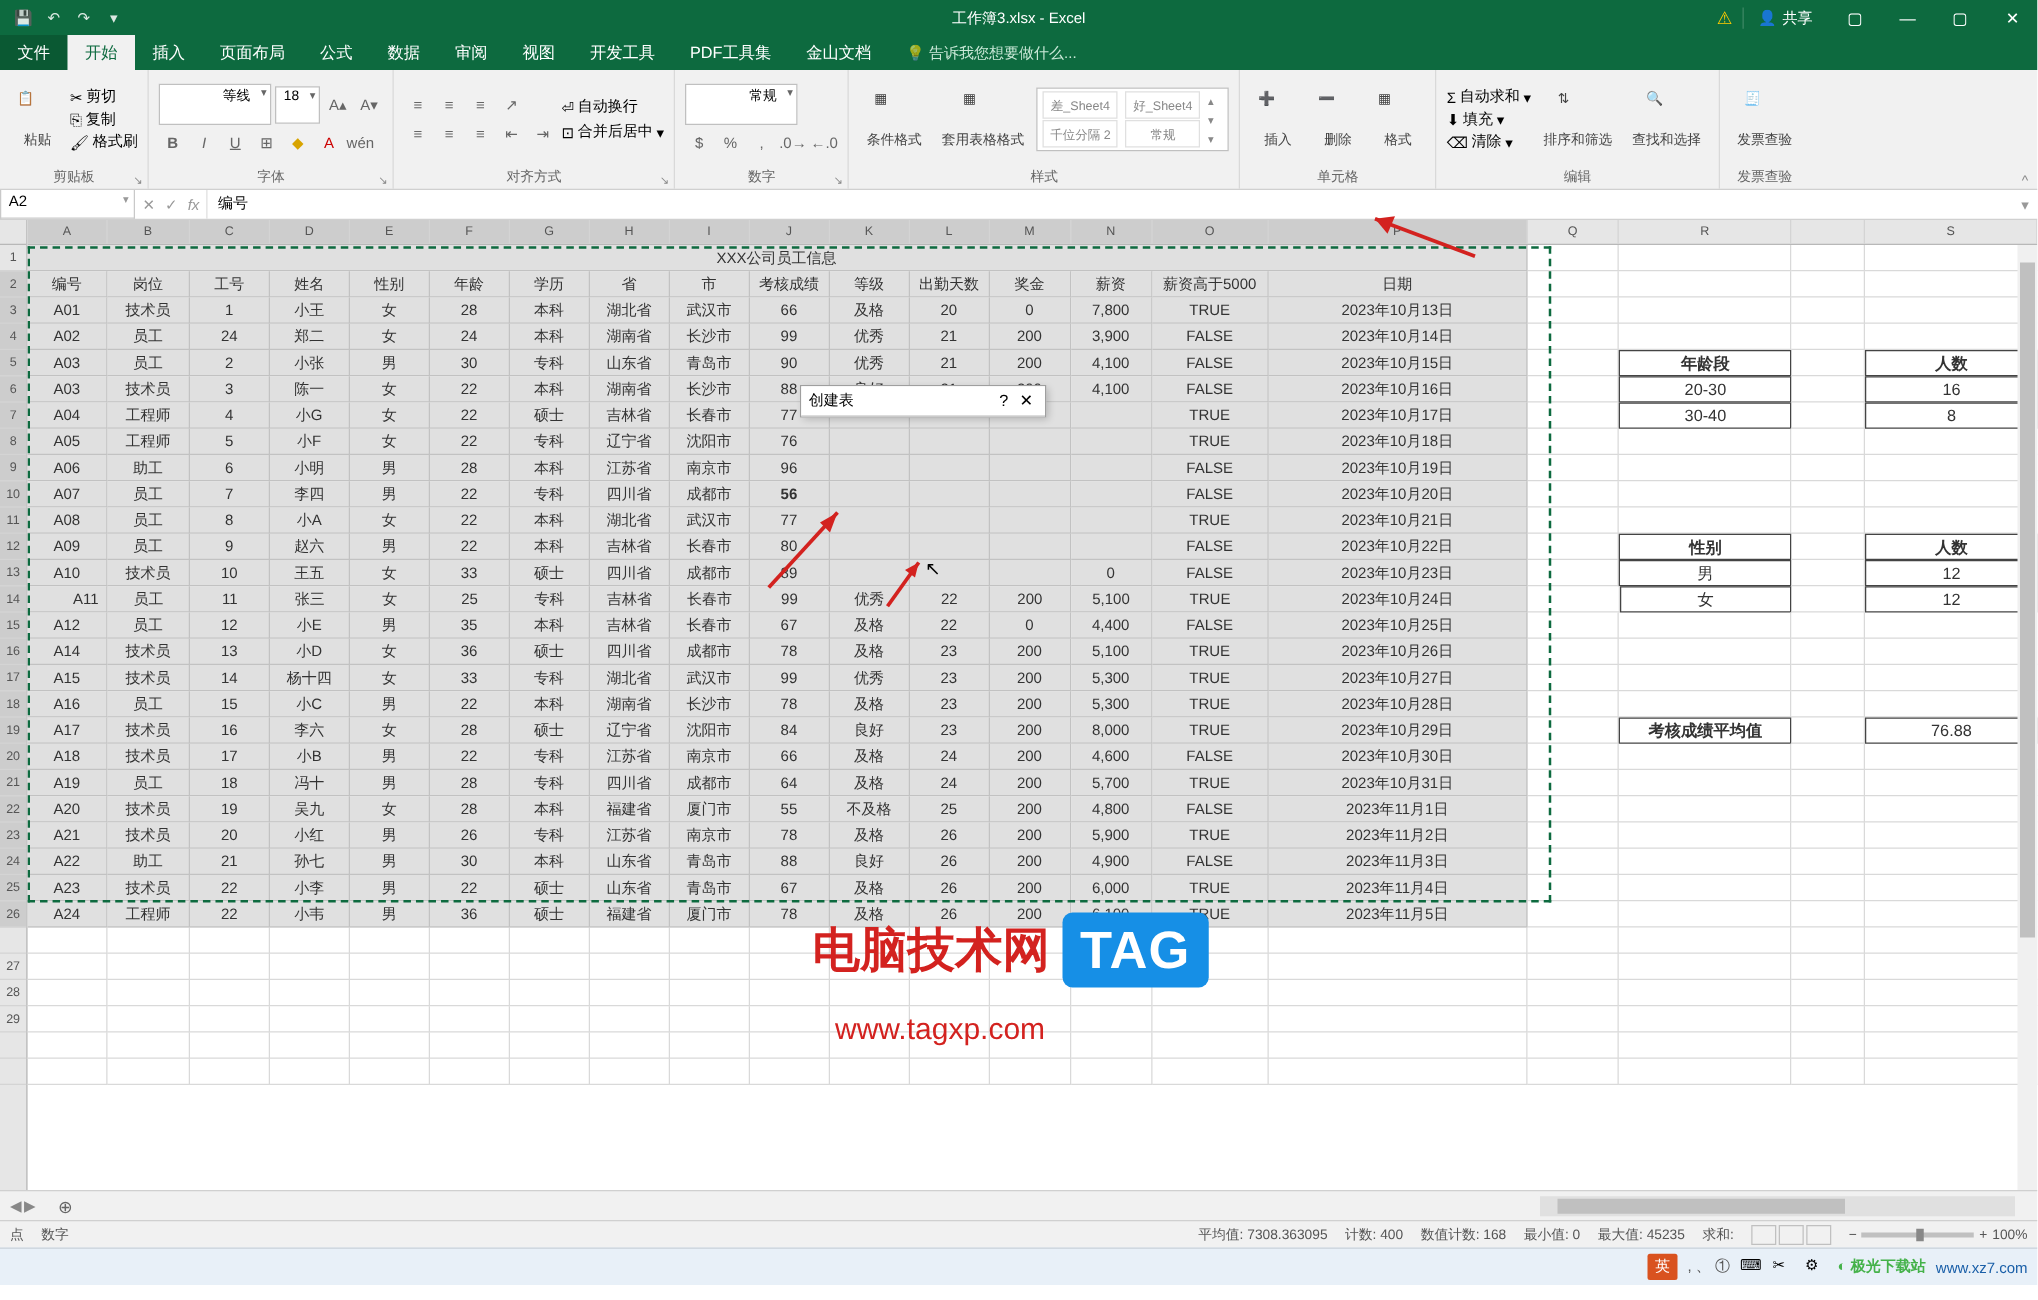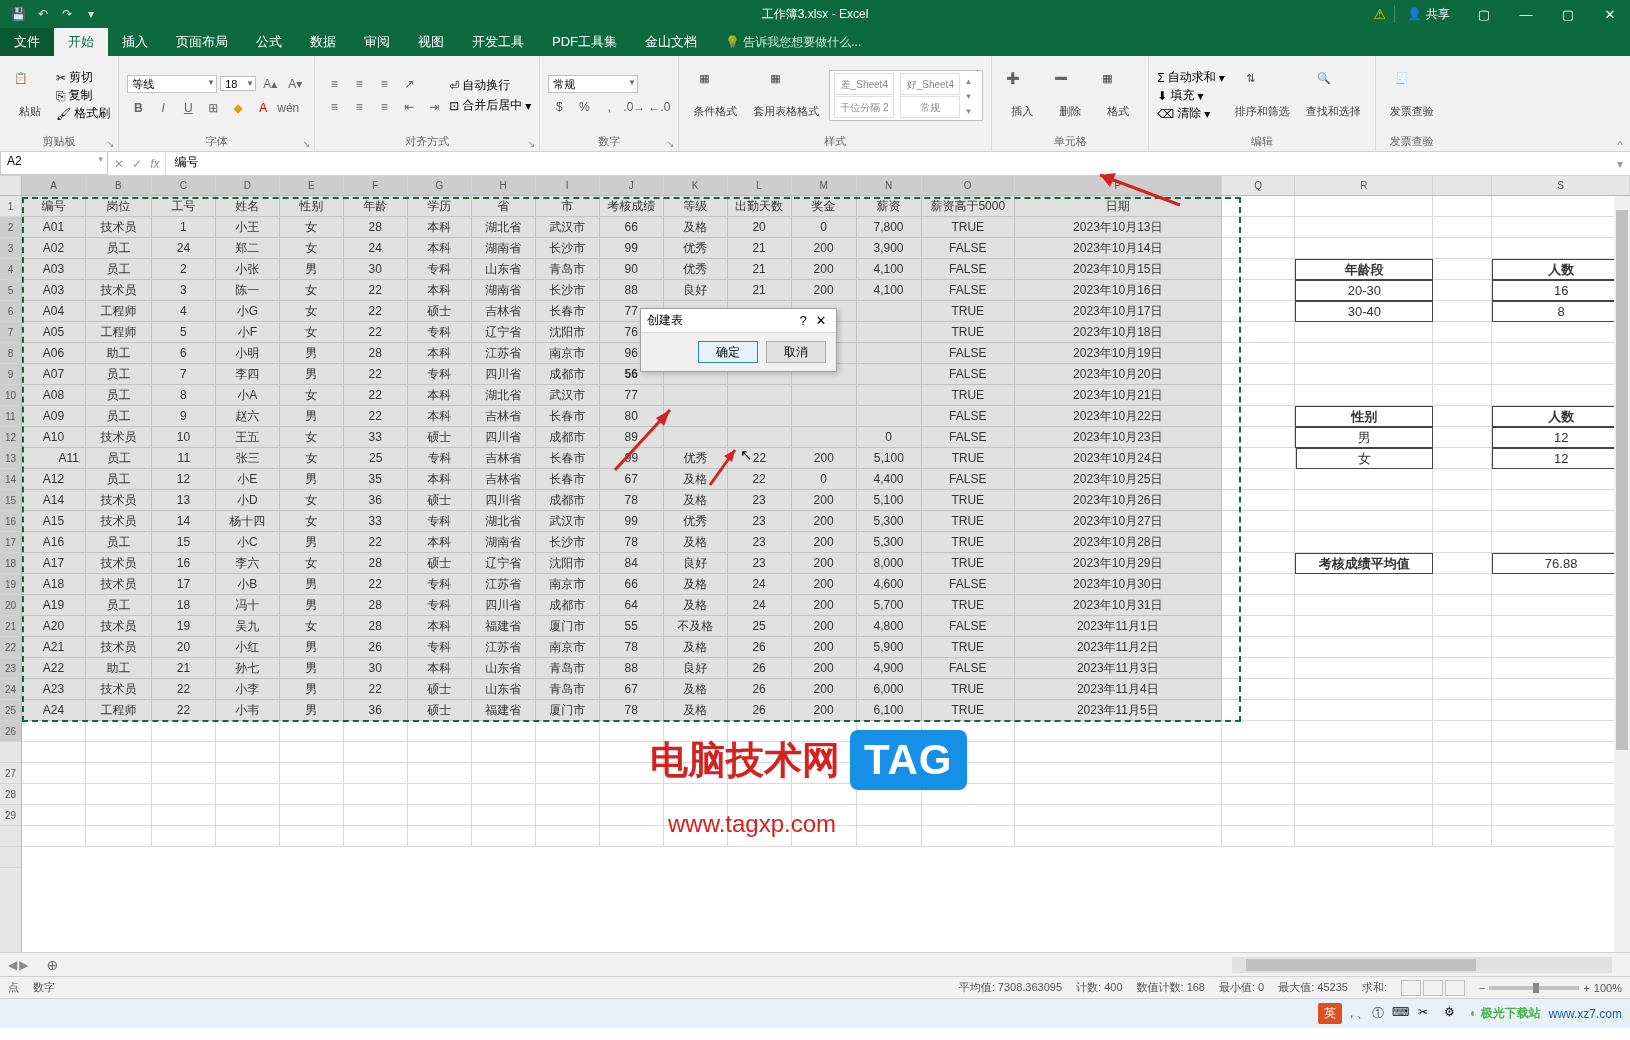--- a/index.html
+++ b/index.html
@@ -27,21 +27,21 @@
 .ribbon { height: 96px; background: #f1f1f1; border-bottom: 1px solid #d0d0d0; display: flex; }
 .ribbon-group { border-right: 1px solid #d9d9d9; display: flex; flex-direction: column; padding: 2px 8px 1px; }
 .ribbon-group .group-body { flex: 1; display: flex; align-items: center; gap: 4px; }
 .ribbon-group .group-label { text-align: center; font-size: 11px; color: #666; padding: 1px 0; position: relative; }
 .ribbon-group .group-label .launcher { position: absolute; right: -4px; bottom: 1px; font-size: 9px; color: #888; }
 .ribbon-btn { display: flex; flex-direction: column; align-items: center; justify-content: center; padding: 2px 6px; font-size: 11px; color: #444; }
 .ribbon-btn svg, .ribbon-btn .ic { width: 18px; height: 18px; }
 .ribbon-btn.big { min-width: 40px; }
 .ribbon-btn.big .ic { width: 32px; height: 32px; }
 .ribbon-inline { display: flex; align-items: center; gap: 3px; }
-.ribbon-combo { border: 1px solid #c0c0c0; background: #fff; font-size: 11px; padding: 1px 16px 0 4px; position: relative; }
+.ribbon-combo { border: 1px solid #c0c0c0; background: #fff; font-size: 11px; padding: 1px 16px 15px 4px; position: relative; text-align: right; }
 .ribbon-combo::after { content: "▾"; position: absolute; right: 3px; font-size: 9px; color: #666; }
 .ribbon-square { width: 22px; height: 20px; display: flex; align-items: center; justify-content: center; color: #666; border: 1px solid transparent; }
 .ribbon-col { display: flex; flex-direction: column; gap: 1px; }
 .stylesbox { border: 1px solid #c0c0c0; background: #fff; padding: 2px 4px; display: flex; gap: 6px; }
 .stylecard { width: 60px; height: 46px; border: 1px solid #e0e0e0; font-size: 10px; color: #888; display: flex; align-items: flex-end; justify-content: center; padding-bottom: 2px; }
 
 
 .fbar { height: 24px; display: flex; align-items: stretch; border-bottom: 1px solid #d0d0d0; }
 .fbar .namebox { width: 108px; border: 1px solid #c9c9c9; border-top: none; padding: 2px 6px; font-size: 12px; background: #fff; position: relative; }
 .fbar .namebox::after { content: "▾"; position: absolute; right: 4px; color: #999; font-size: 9px; }
@@ -414,20 +414,27 @@
         <div class="ch sel" style="width: 66px;">N</div>
         <div class="ch sel" style="width: 95px;">O</div>
         <div class="ch sel" style="width: 210px;">P</div>
         <div class="ch" style="width: 75px;">Q</div>
         <div class="ch" style="width: 140px;">R</div>
         <div class="ch" style="width: 60px;"></div>
         <div class="ch" style="width: 140px;">S</div>
       </div>
     <div class="cells" id="cells">
         <div class="row">
+          <div class="cell sel hdr" style="width: 1219px; border-right: 1px solid rgb(194, 194, 194);">XXX公司员工信息</div>
+          <div class="cell" style="width: 75px;"></div>
+          <div class="cell" style="width: 140px;"></div>
+          <div class="cell" style="width: 60px;"></div>
+          <div class="cell" style="width: 140px;"></div>
+        </div>
+        <div class="row">
           <div class="cell sel hdr" style="width: 65px;">编号</div>
           <div class="cell sel hdr" style="width: 67px;">岗位</div>
           <div class="cell sel hdr" style="width: 65px;">工号</div>
           <div class="cell sel hdr" style="width: 65px;">姓名</div>
           <div class="cell sel hdr" style="width: 65px;">性别</div>
           <div class="cell sel hdr" style="width: 65px;">年龄</div>
           <div class="cell sel hdr" style="width: 65px;">学历</div>
           <div class="cell sel hdr" style="width: 65px;">省</div>
           <div class="cell sel hdr" style="width: 65px;">市</div>
           <div class="cell sel hdr" style="width: 65px;">考核成绩</div>
@@ -1110,24 +1117,20 @@
   </div>
 </div>
 
 <div class="dialog">
   <div class="dtitle">
     <span>创建表</span>
     <span class="sp"></span>
     <span class="dx">?</span>
     <span class="dx">✕</span>
   </div>
-  <div class="dbtns">
-    <button class="dbtn primary">确定</button>
-    <button class="dbtn">取消</button>
-  </div>
 </div>
 <div class="cursor-arrow" style="left:740px;top:446px">↖</div>
 
 <svg class="arrow" style="left:600px;top:400px" width="120" height="80">
   <line class="arrow-line" x1="15" y1="70" x2="70" y2="10"></line>
   <polygon class="arrow-head" points="70,10 56,18 64,26"></polygon>
 </svg>
 <svg class="arrow" style="left:700px;top:440px" width="60" height="50">
   <line class="arrow-line" x1="10" y1="45" x2="35" y2="10"></line>
   <polygon class="arrow-head" points="35,10 24,16 32,22"></polygon>

